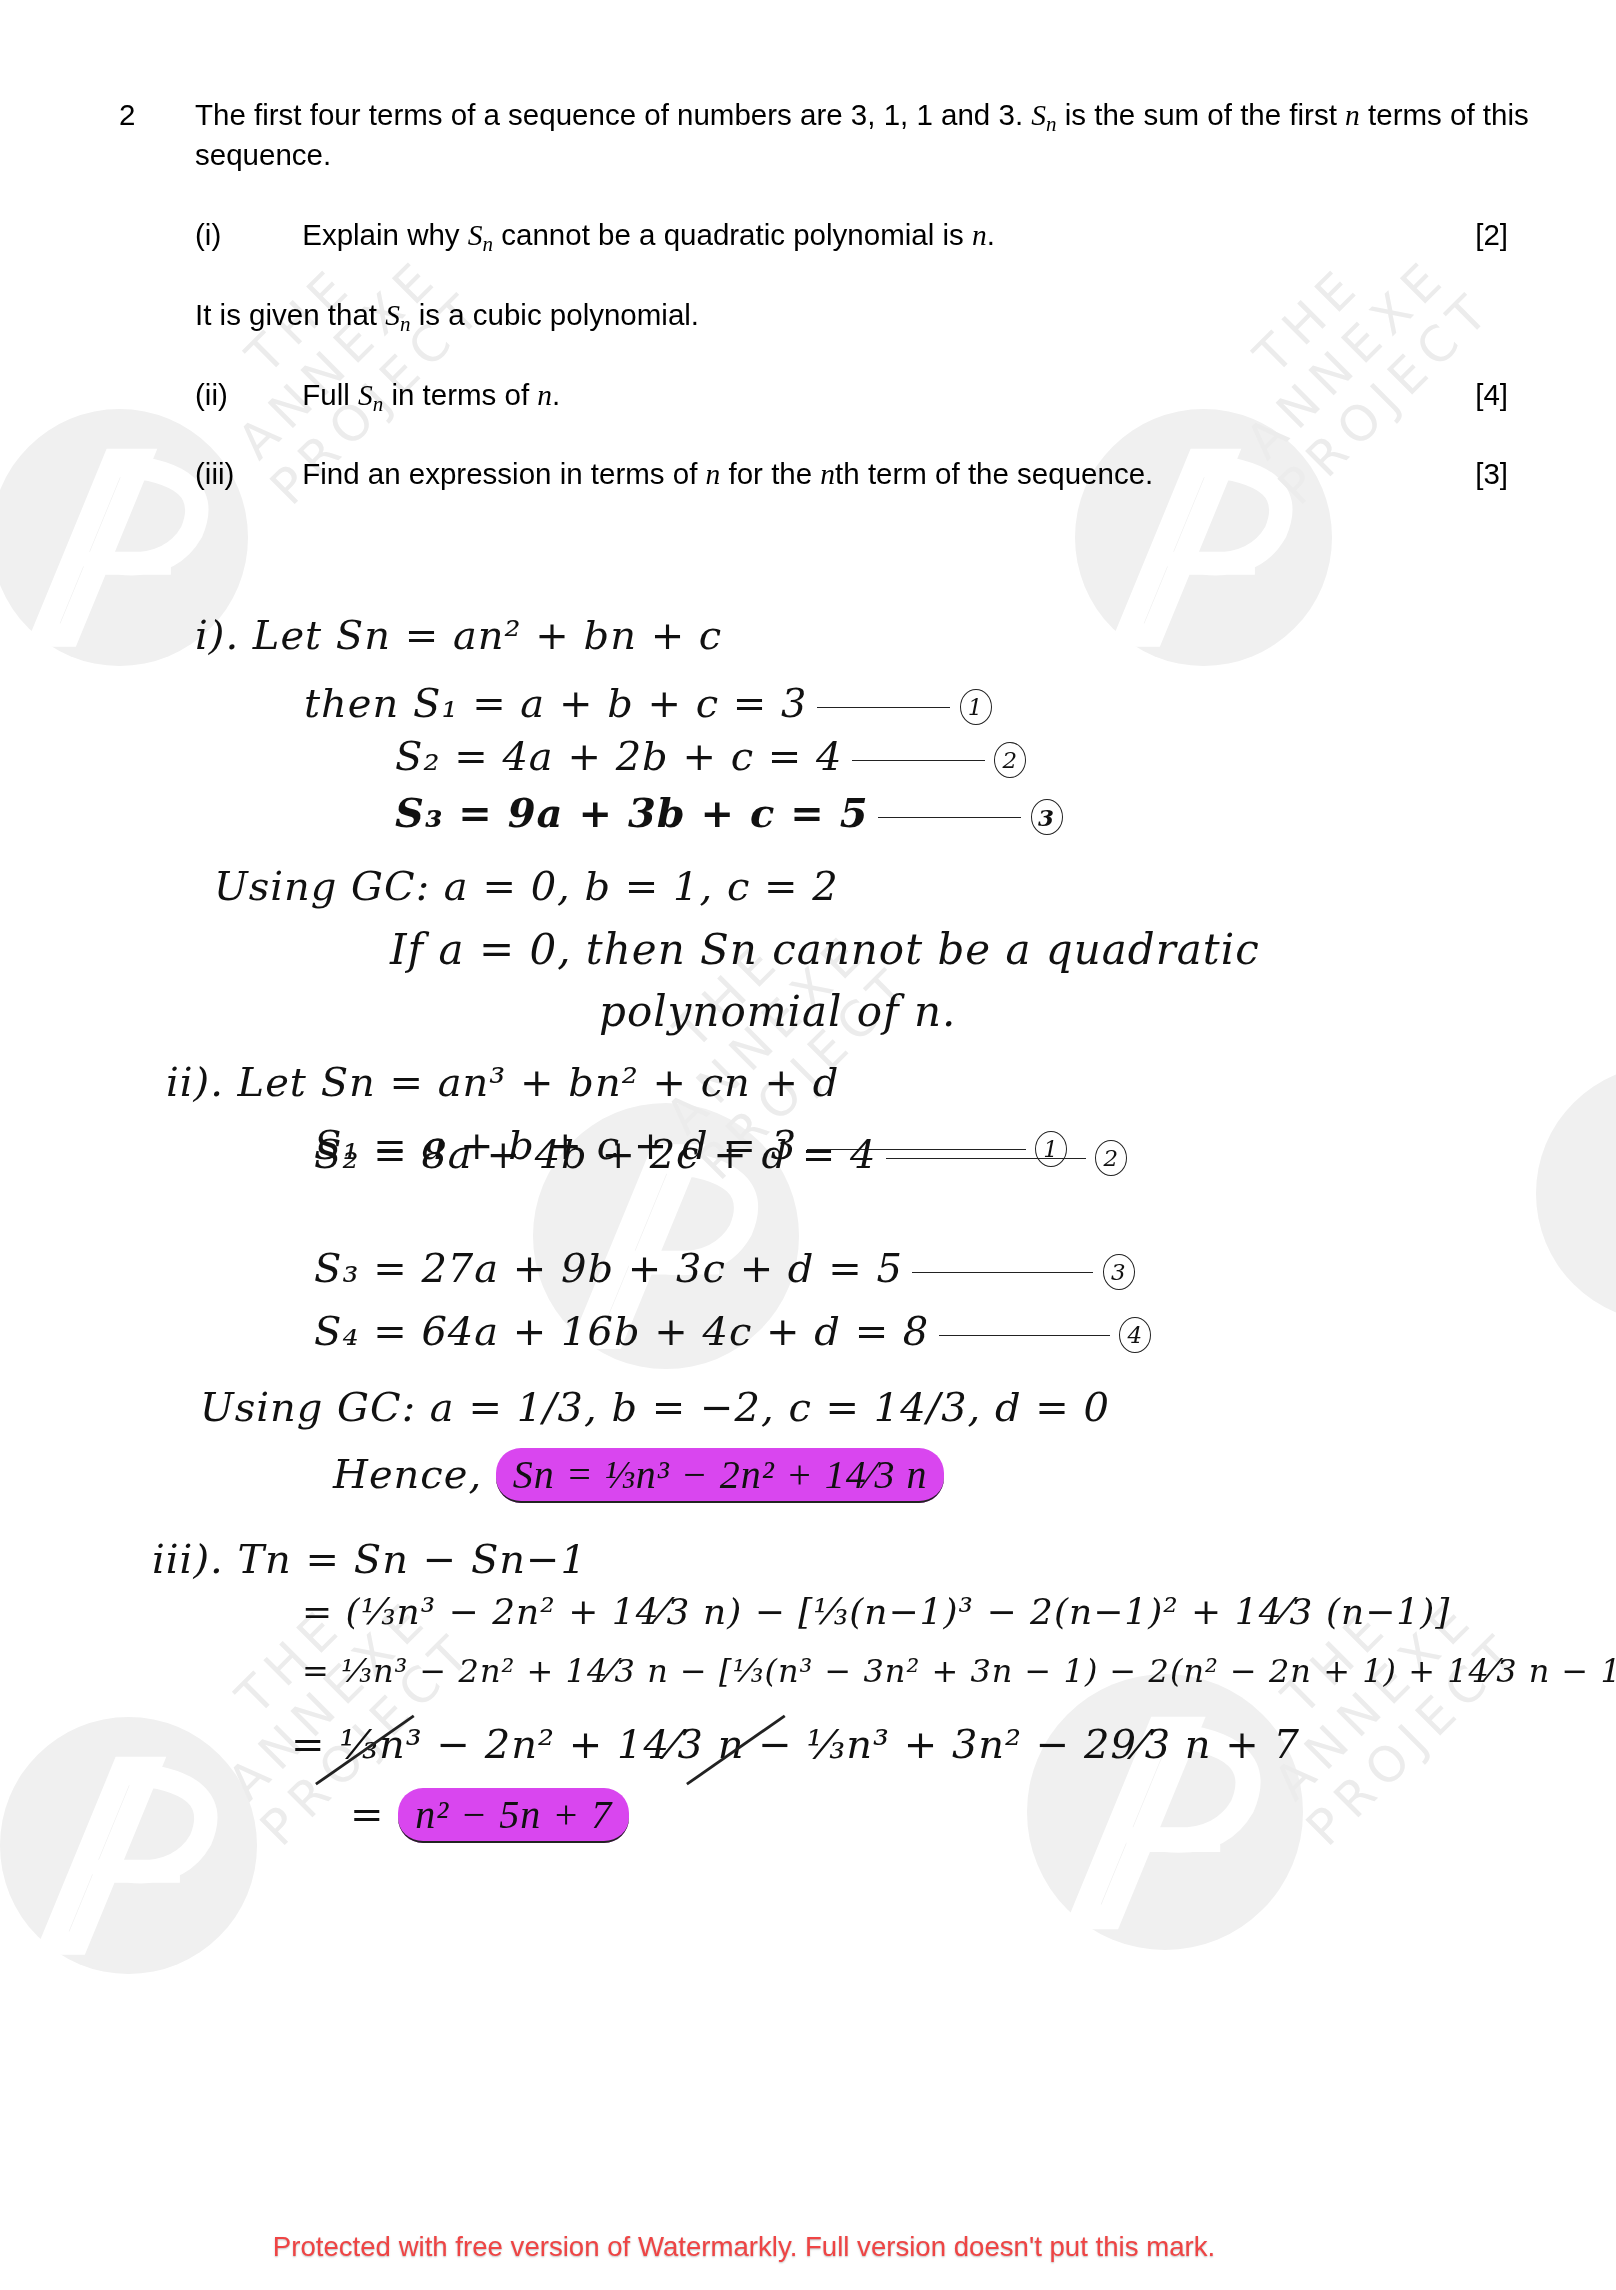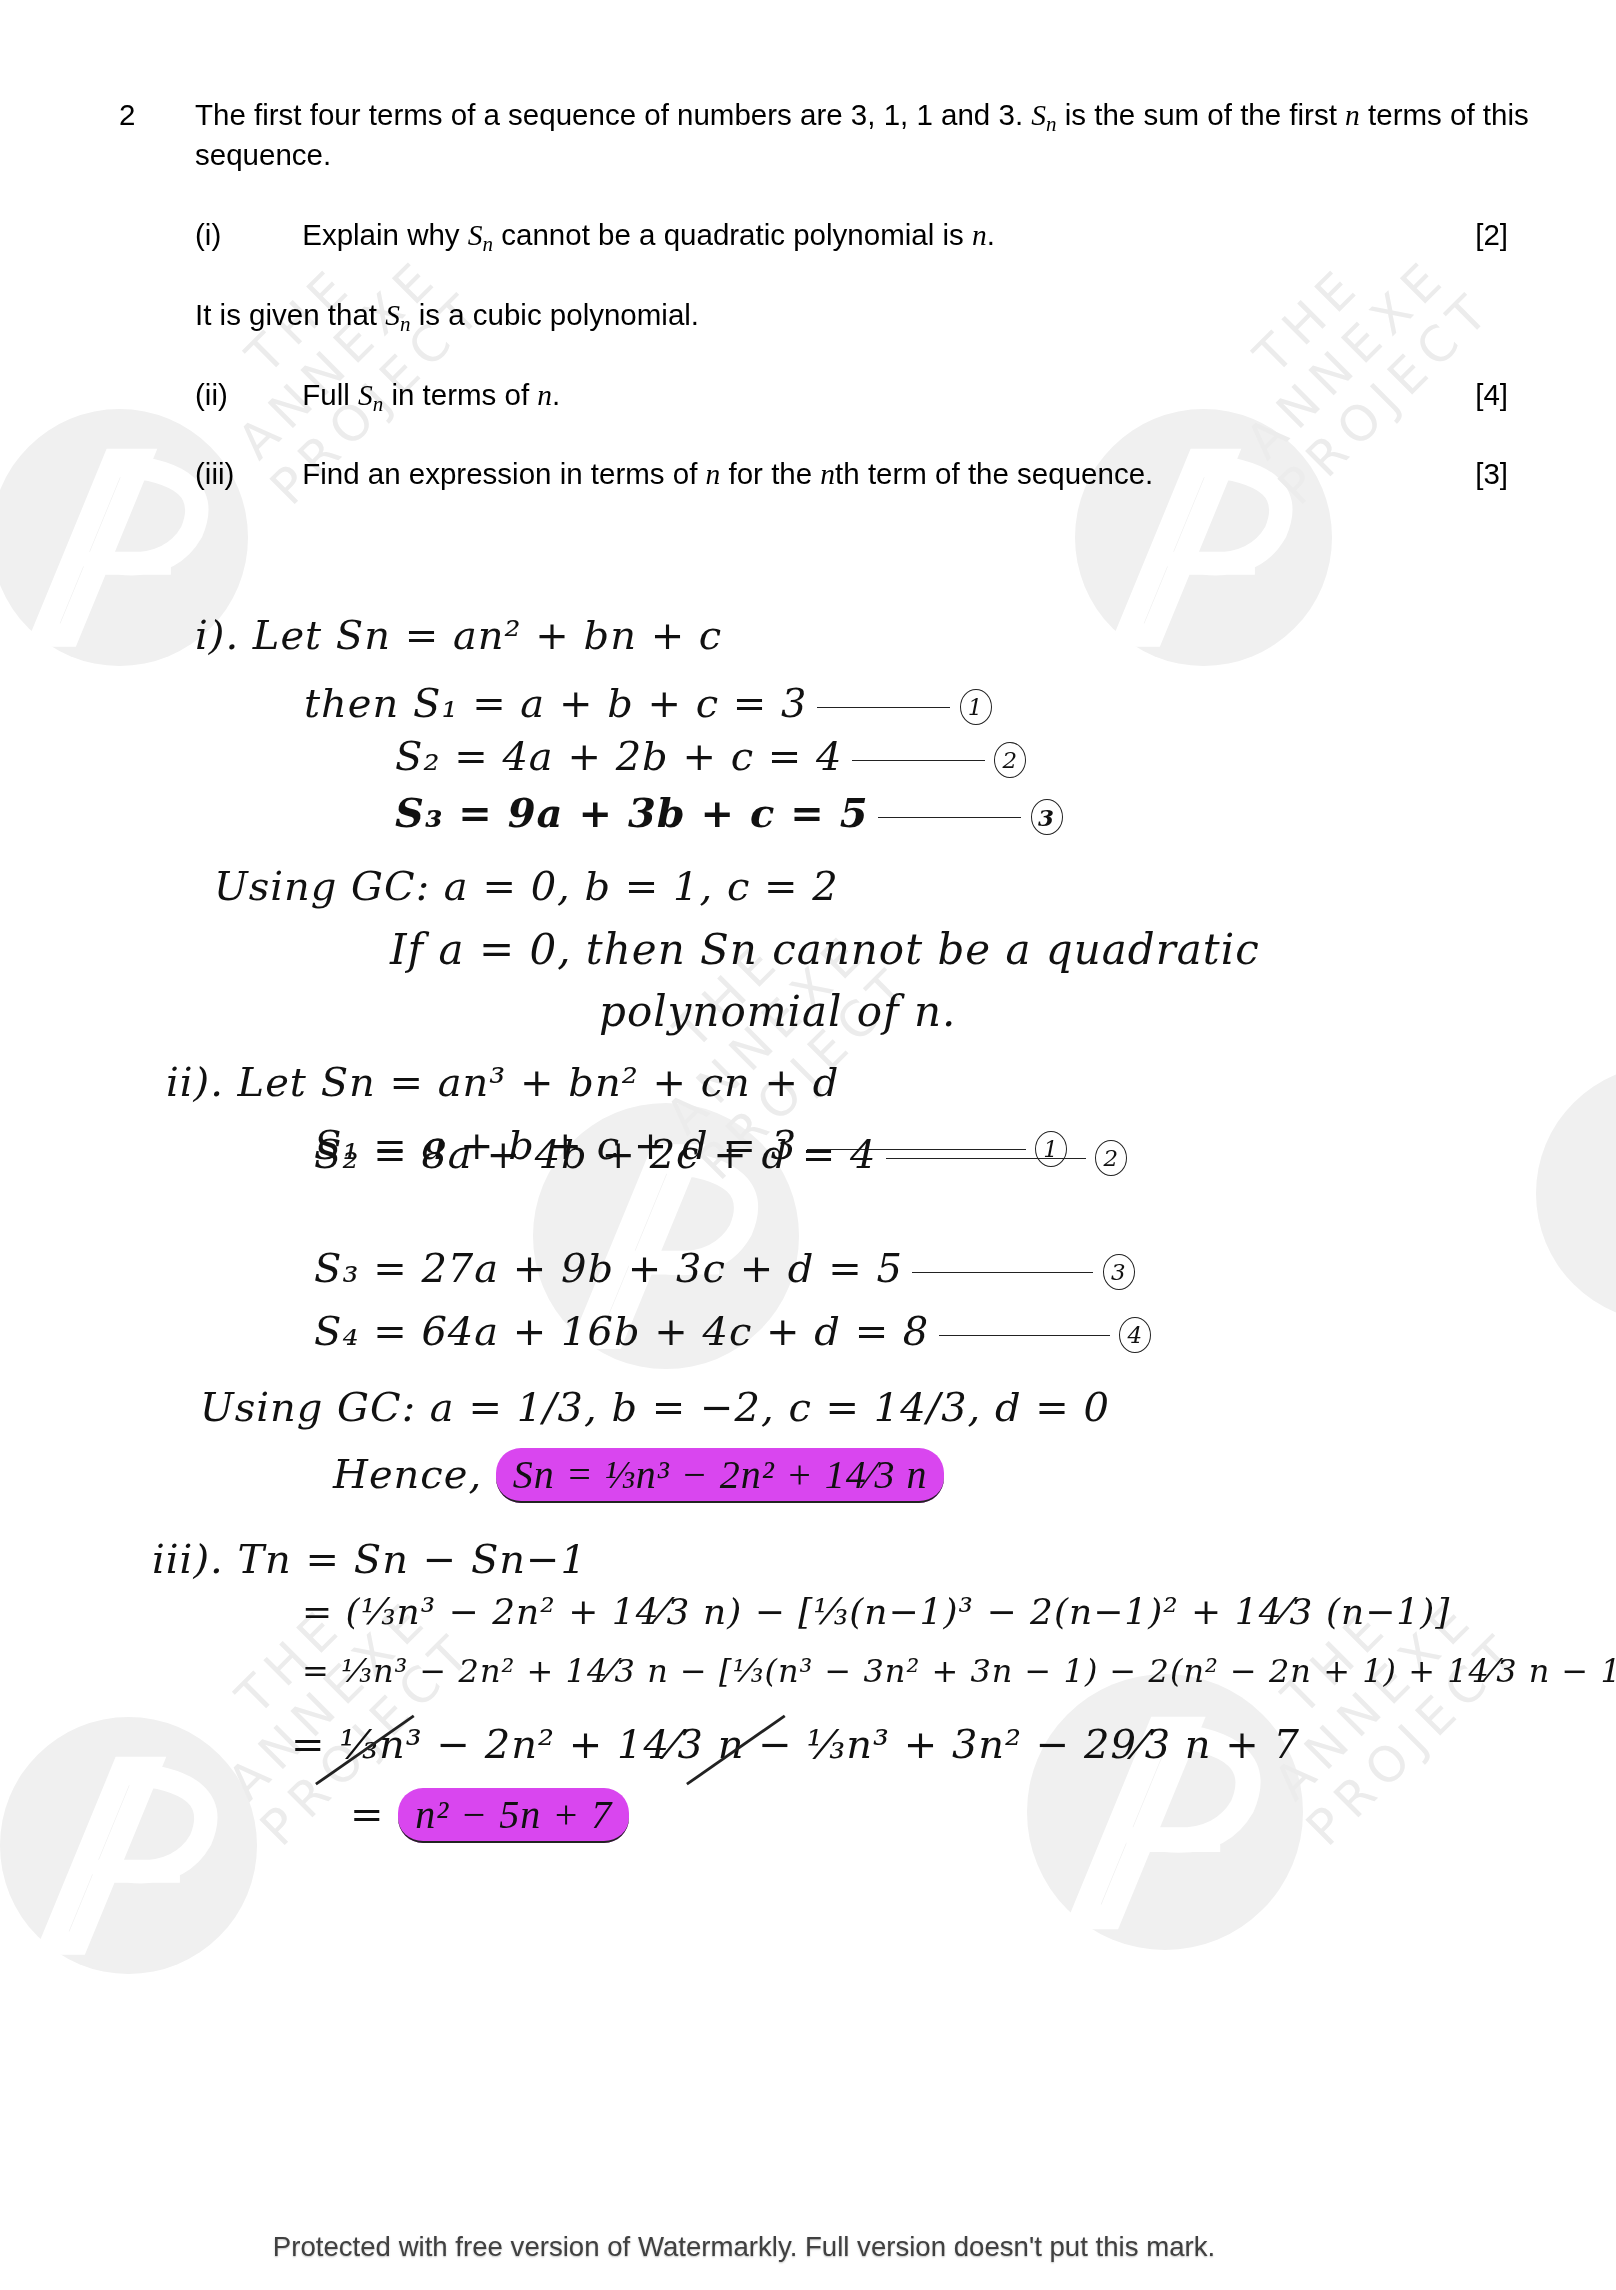--- a/index.html
+++ b/index.html
@@ -10,21 +10,21 @@
   .layer { position:absolute; z-index:2; }
   .q { font-family:"Liberation Sans", sans-serif; font-size:29.5px; line-height:40px; }
   .mi { font-family:"Liberation Serif", serif; font-style:italic; }
   sub.mi { font-size:21px; vertical-align:-5.7px; line-height:0; }
   .hw { font-family:"DejaVu Serif", serif; font-style:italic; font-size:40px; line-height:53px; white-space:nowrap; color:#111; letter-spacing:1px; }
   .hw-sm { font-size:38px; }
   .lead-line { display:inline-block; border-top:1.9px solid #222; vertical-align:middle; margin:0 9.5px; }
   .circ { display:inline-flex; align-items:center; justify-content:center; width:30px; height:34px; border:1.9px solid #222; border-radius:50%; font-size:23px; font-style:italic; vertical-align:middle; line-height:1; }
   .hl { background:#d946ef; border-radius:25px; padding:4px 17px;font-family:Liberation Serif, serif; }
   .ul { border-bottom:2.9px solid #222; padding-bottom:3.8px; }
-  .footer-wm { position:absolute; left:0; width:1488px; top:2231px; text-align:center; font-family:"Liberation Sans", sans-serif; font-size:27.6px; color:#404040; text-shadow:0 1px 1.9px #bdbdbd; z-index:3; }
+  .footer-wm { position:absolute; left:0; width:1488px; top:2231px; text-align:center; font-family:"Liberation Sans", sans-serif; font-size:27.6px; color:#ef4444; text-shadow:0 1px 1.9px #bdbdbd; z-index:3; }
   .mark { position:absolute; right:0; }
 </style>
 </head>
 <body>
 
 <div class="wm-circle" style="left:-9.5px;top:409px;width:257px;height:257px;">
   <svg viewBox="0 0 100 100">
       <path d="M20 88 L48 20 L58 20 L30 88 Z M36 60 L70 60 M50 22 Q88 25 78 48 Q70 62 50 60" stroke="#fff" stroke-width="9" fill="none"></path>
     </svg>
 </div>

